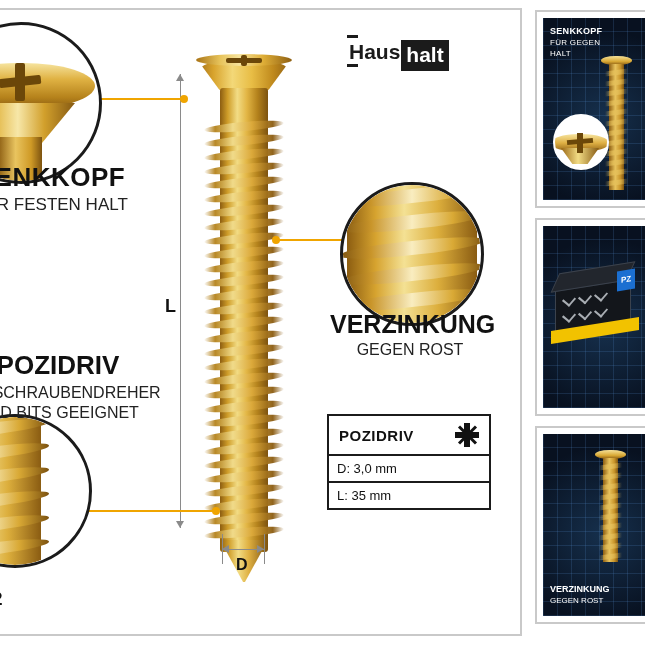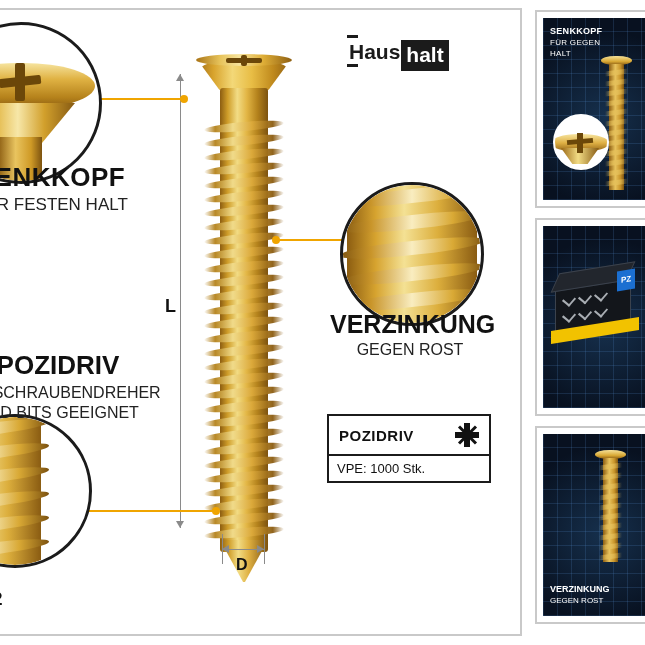--- a/index.html
+++ b/index.html
@@ -737,21 +737,22 @@
     </div>
 
     <div class="spec">
       <div class="row head">
         <span>POZIDRIV</span>
         <span class="pz-glyph">
           <span class="pz-d1"></span>
             <span class="pz-d2"></span>
         </span>
       </div>
-      <div class="row">VPE: 1000 Stk.</div>
+      <div class="row">D: 3,0 mm</div>
+      <div class="row">L: 35 mm</div>
     </div>
 
     <div class="page-num">2</div>
   </div>
 
   <div class="thumb-col">
 
     <div class="thumb t1box">
       <div class="pad">
         <div class="grid-bg"></div>

